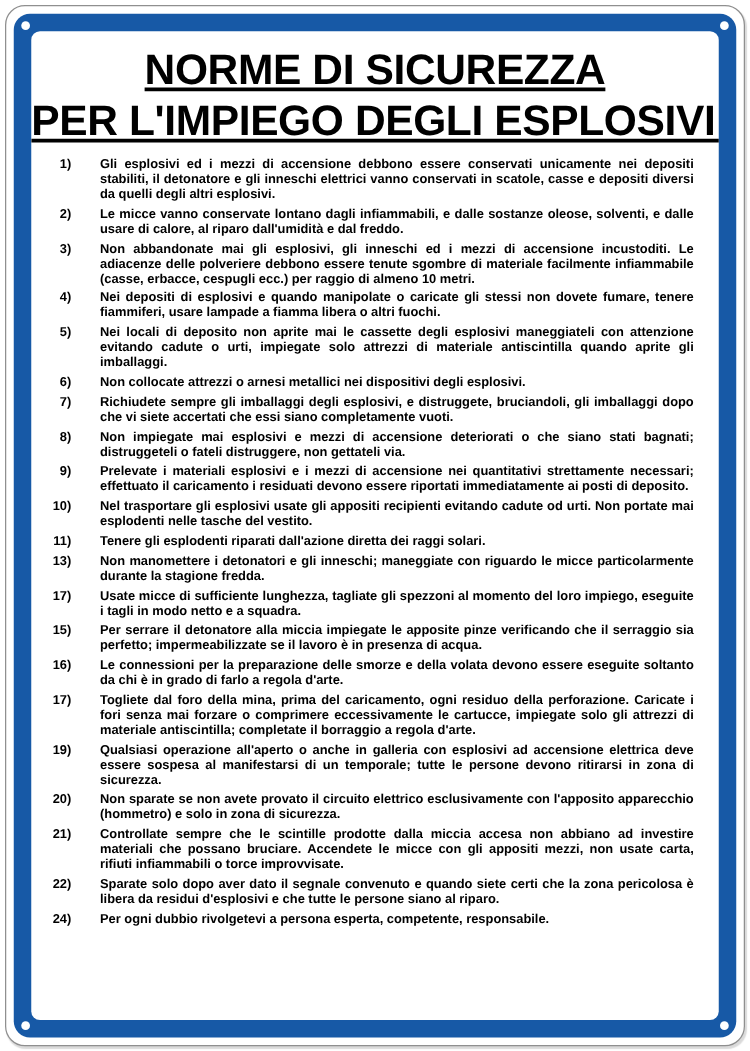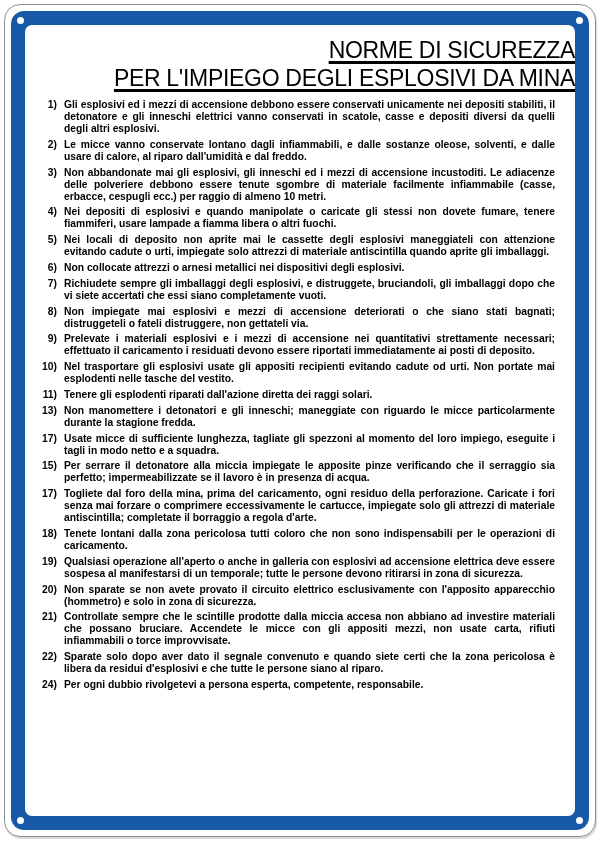--- a/index.html
+++ b/index.html
@@ -35,23 +35,23 @@
 
   .panel {
     position: absolute;
     left: 14px; top: 14px; right: 14px; bottom: 14px;
     background: #ffffff;
     border-radius: 7px;
     overflow: hidden;
   }
 
   .title {
-    text-align: right;
-    font-weight: normal;
-    font-size: 23px;
+    text-align: center;
+    font-weight: bold;
+    font-size: 34px;
     letter-spacing: -0.3px;
     line-height: 1.22;
     margin-top: 11px;
     margin-bottom: 7px;
     white-space: nowrap;
   }
   .title .line {
     display: block;
     text-decoration: underline;
     text-decoration-thickness: 2.5px;
@@ -70,21 +70,21 @@
     line-height: 12px;
     margin-bottom: 3.8px;
   }
   ol.rules .num {
     flex: 0 0 22px;
     text-align: right;
     white-space: nowrap;
   }
   ol.rules .txt {
     flex: 1;
-    margin-left: 7px;
+    margin-left: 23px;
     text-align: justify;
   }
 </style>
 </head>
 <body>
 
 <div class="plate">
   <div class="frame" style="background: rgb(23, 89, 166);">
     <span class="screw tl"></span>
     <span class="screw tr"></span>
@@ -162,30 +162,30 @@
   <li>
     <span class="num">17)</span>
     <span class="txt">Usate micce di sufficiente lunghezza, tagliate gli spezzoni al momento del loro impiego, eseguite i tagli in modo netto e a squadra.</span>
   </li>
 
   <li>
     <span class="num">15)</span>
     <span class="txt">Per serrare il detonatore alla miccia impiegate le apposite pinze verificando che il serraggio sia perfetto; impermeabilizzate se il lavoro è in presenza di acqua.</span>
   </li>
 
+  <li>
+    <span class="num">16)</span>
+    <span class="txt">Le connessioni per la preparazione delle smorze e della volata devono essere eseguite soltanto da chi è in grado di farlo a regola d'arte.</span>
+  </li>
 
   <li>
     <span class="num">17)</span>
     <span class="txt">Togliete dal foro della mina, prima del caricamento, ogni residuo della perforazione. Caricate i fori senza mai forzare o comprimere eccessivamente le cartucce, impiegate solo gli attrezzi di materiale antiscintilla; completate il borraggio a regola d'arte.</span>
   </li>
 
-  <li>
-    <span class="num">18)</span>
-    <span class="txt">Tenete lontani dalla zona pericolosa tutti coloro che non sono indispensabili per le operazioni di caricamento.</span>
-  </li>
 
   <li>
     <span class="num">19)</span>
     <span class="txt">Qualsiasi operazione all'aperto o anche in galleria con esplosivi ad accensione elettrica deve essere sospesa al manifestarsi di un temporale; tutte le persone devono ritirarsi in zona di sicurezza.</span>
   </li>
 
   <li>
     <span class="num">20)</span>
     <span class="txt">Non sparate se non avete provato il circuito elettrico esclusivamente con l'apposito apparecchio (hommetro) e solo in zona di sicurezza.</span>
   </li>

